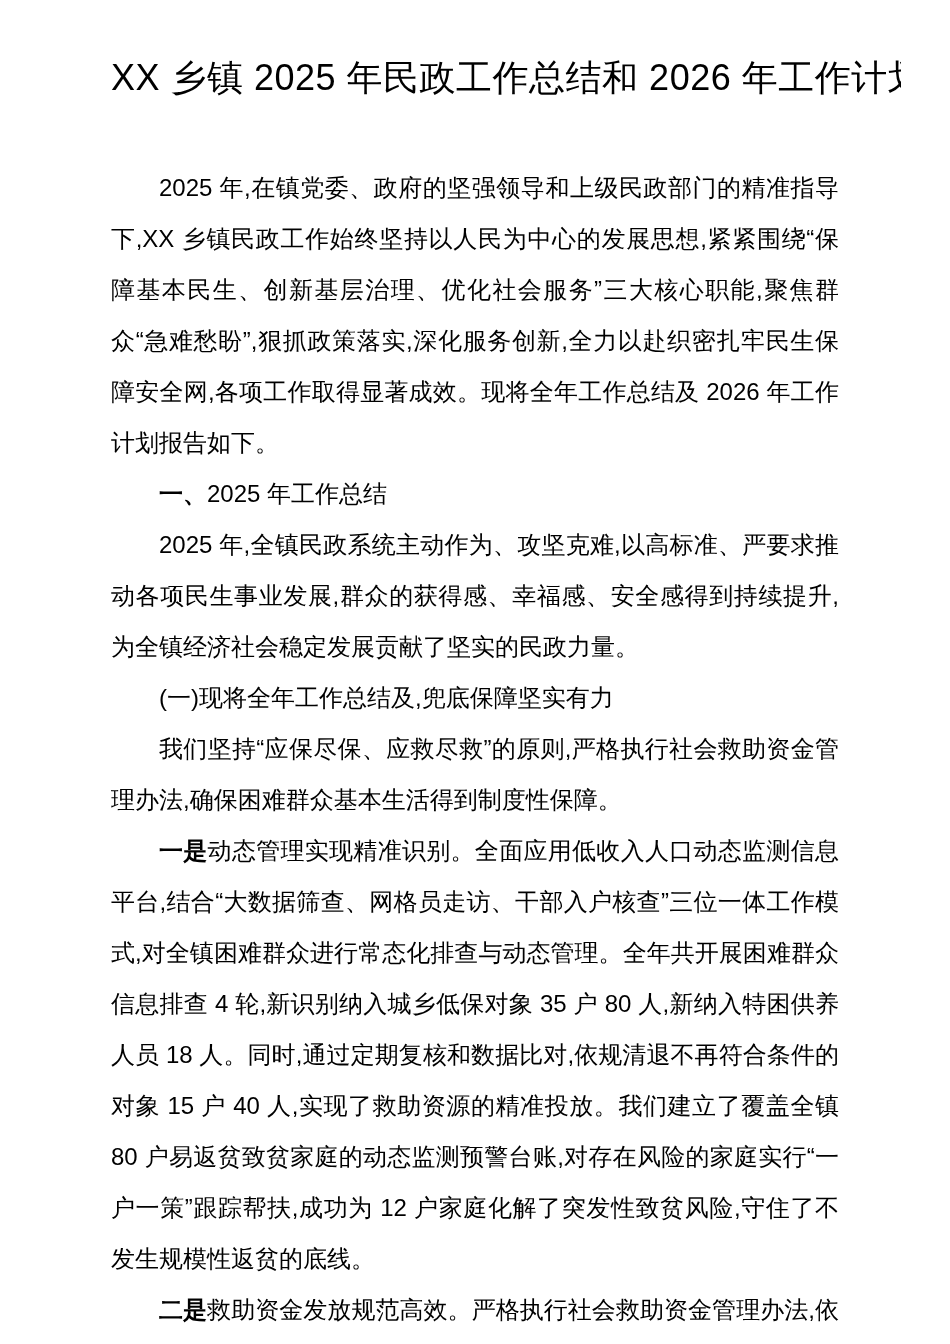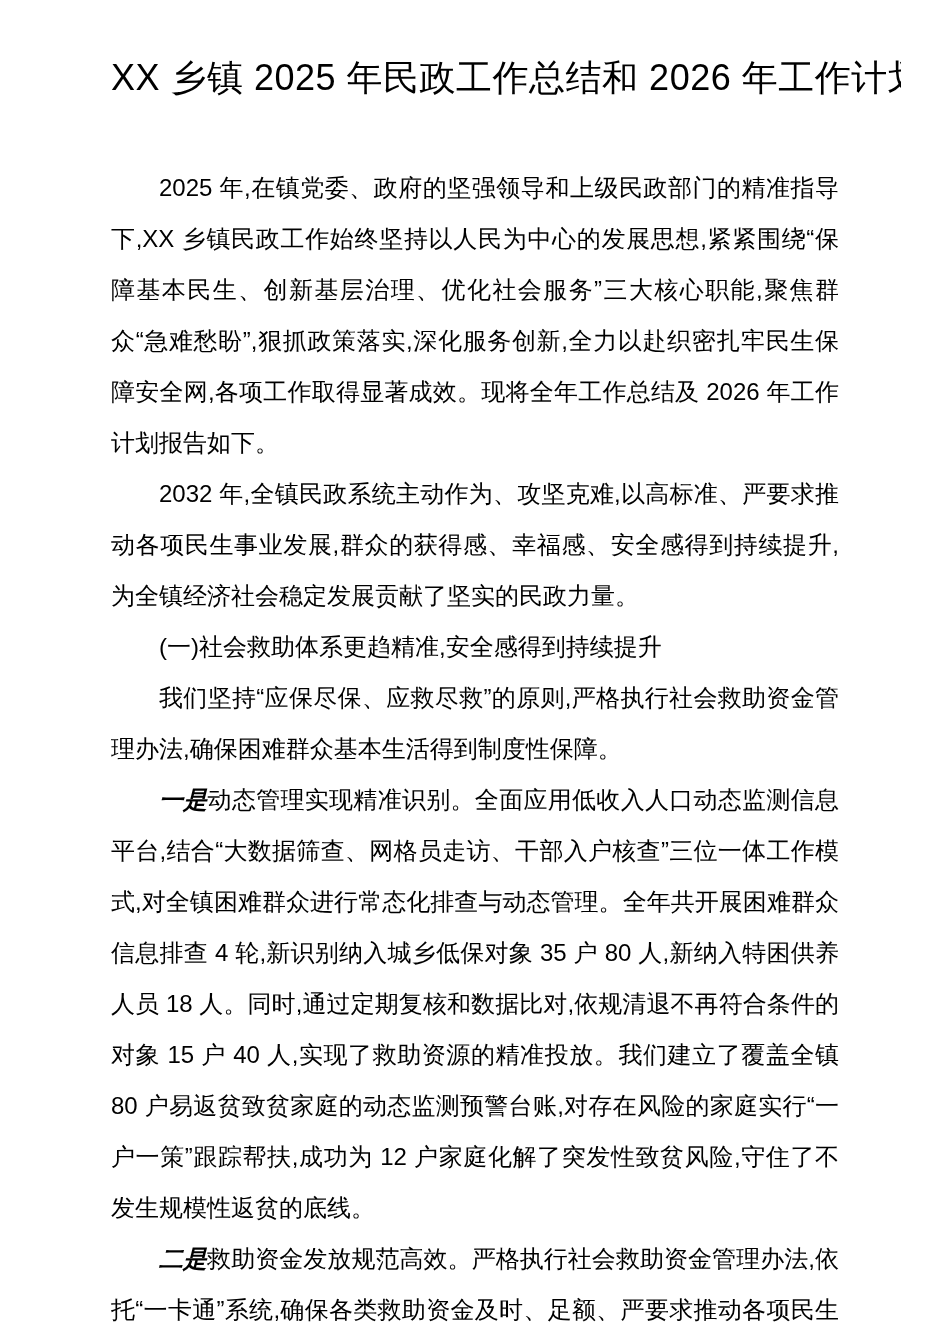--- a/index.html
+++ b/index.html
@@ -32,39 +32,39 @@
     font-size: 24px;
     line-height: 51px;
     margin: 0;
     text-align: justify;
     text-justify: inter-character;
     text-indent: 2em;
     word-break: break-all;
   }
   .lead-bold {
     font-weight: bold;
-    font-style: italic;
   }
   .heading-prefix {
     font-weight: bold;
   }
 </style>
 </head>
 <body>
 
 <div class="page">
 
   <h1 class="doc-title">XX 乡镇 2025 年民政工作总结和 2026 年工作计划</h1>
 
   <p class="para">2025 年,在镇党委、政府的坚强领导和上级民政部门的精准指导下,XX 乡镇民政工作始终坚持以人民为中心的发展思想,紧紧围绕“保障基本民生、创新基层治理、优化社会服务”三大核心职能,聚焦群众“急难愁盼”,狠抓政策落实,深化服务创新,全力以赴织密扎牢民生保障安全网,各项工作取得显著成效。现将全年工作总结及 2026 年工作计划报告如下。</p>
 
+  <p class="para"><span class="heading-prefix">一、</span><span>2025 年工作总结</span></p>
 
-  <p class="para">2032 年,全镇民政系统主动作为、攻坚克难,以高标准、严要求推动各项民生事业发展,群众的获得感、幸福感、安全感得到持续提升,为全镇经济社会稳定发展贡献了坚实的民政力量。</p>
+  <p class="para">2025 年,全镇民政系统主动作为、攻坚克难,以高标准、严要求推动各项民生事业发展,群众的获得感、幸福感、安全感得到持续提升,为全镇经济社会稳定发展贡献了坚实的民政力量。</p>
 
-  <p class="para">(一)社会救助体系更趋精准,安全感得到持续提升</p>
+  <p class="para">(一)现将全年工作总结及,兜底保障坚实有力</p>
 
   <p class="para">我们坚持“应保尽保、应救尽救”的原则,严格执行社会救助资金管理办法,确保困难群众基本生活得到制度性保障。</p>
 
   <p class="para"><span class="lead-bold">一是</span><span>动态管理实现精准识别。全面应用低收入人口动态监测信息平台,结合“大数据筛查、网格员走访、干部入户核查”三位一体工作模式,对全镇困难群众进行常态化排查与动态管理。全年共开展困难群众信息排查 4 轮,新识别纳入城乡低保对象 35 户 80 人,新纳入特困供养人员 18 人。同时,通过定期复核和数据比对,依规清退不再符合条件的对象 15 户 40 人,实现了救助资源的精准投放。我们建立了覆盖全镇 80 户易返贫致贫家庭的动态监测预警台账,对存在风险的家庭实行“一户一策”跟踪帮扶,成功为 12 户家庭化解了突发性致贫风险,守住了不发生规模性返贫的底线。</span></p>
 
   <p class="para"><span class="lead-bold">二是</span><span>救助资金发放规范高效。严格执行社会救助资金管理办法,依托“一卡通”系统,确保各类救助资金及时、足额、严要求推动各项民生事业发展</span></p>
 
 </div>
 
 </body></html>

